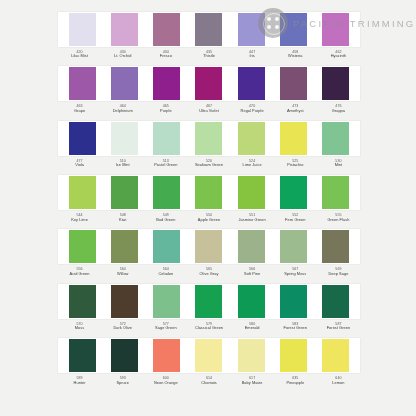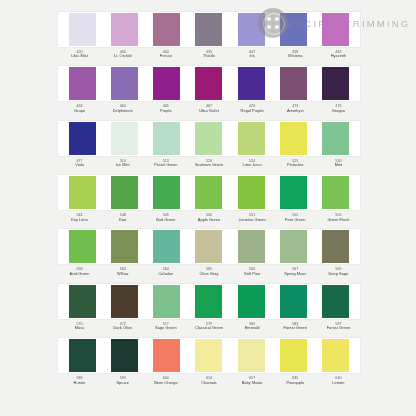--- a/index.html
+++ b/index.html
@@ -90,20 +90,21 @@
     white-space: nowrap;
   }
 
   
   #watermark {
     position: absolute;
     left: 258px;
     top: 8px;
     display: flex;
     align-items: center;
+    gap: 5px;
     opacity: 0.62;
     pointer-events: none;
   }
 
   #button-icon {
     width: 30px;
     height: 30px;
     position: relative;
   }
 

